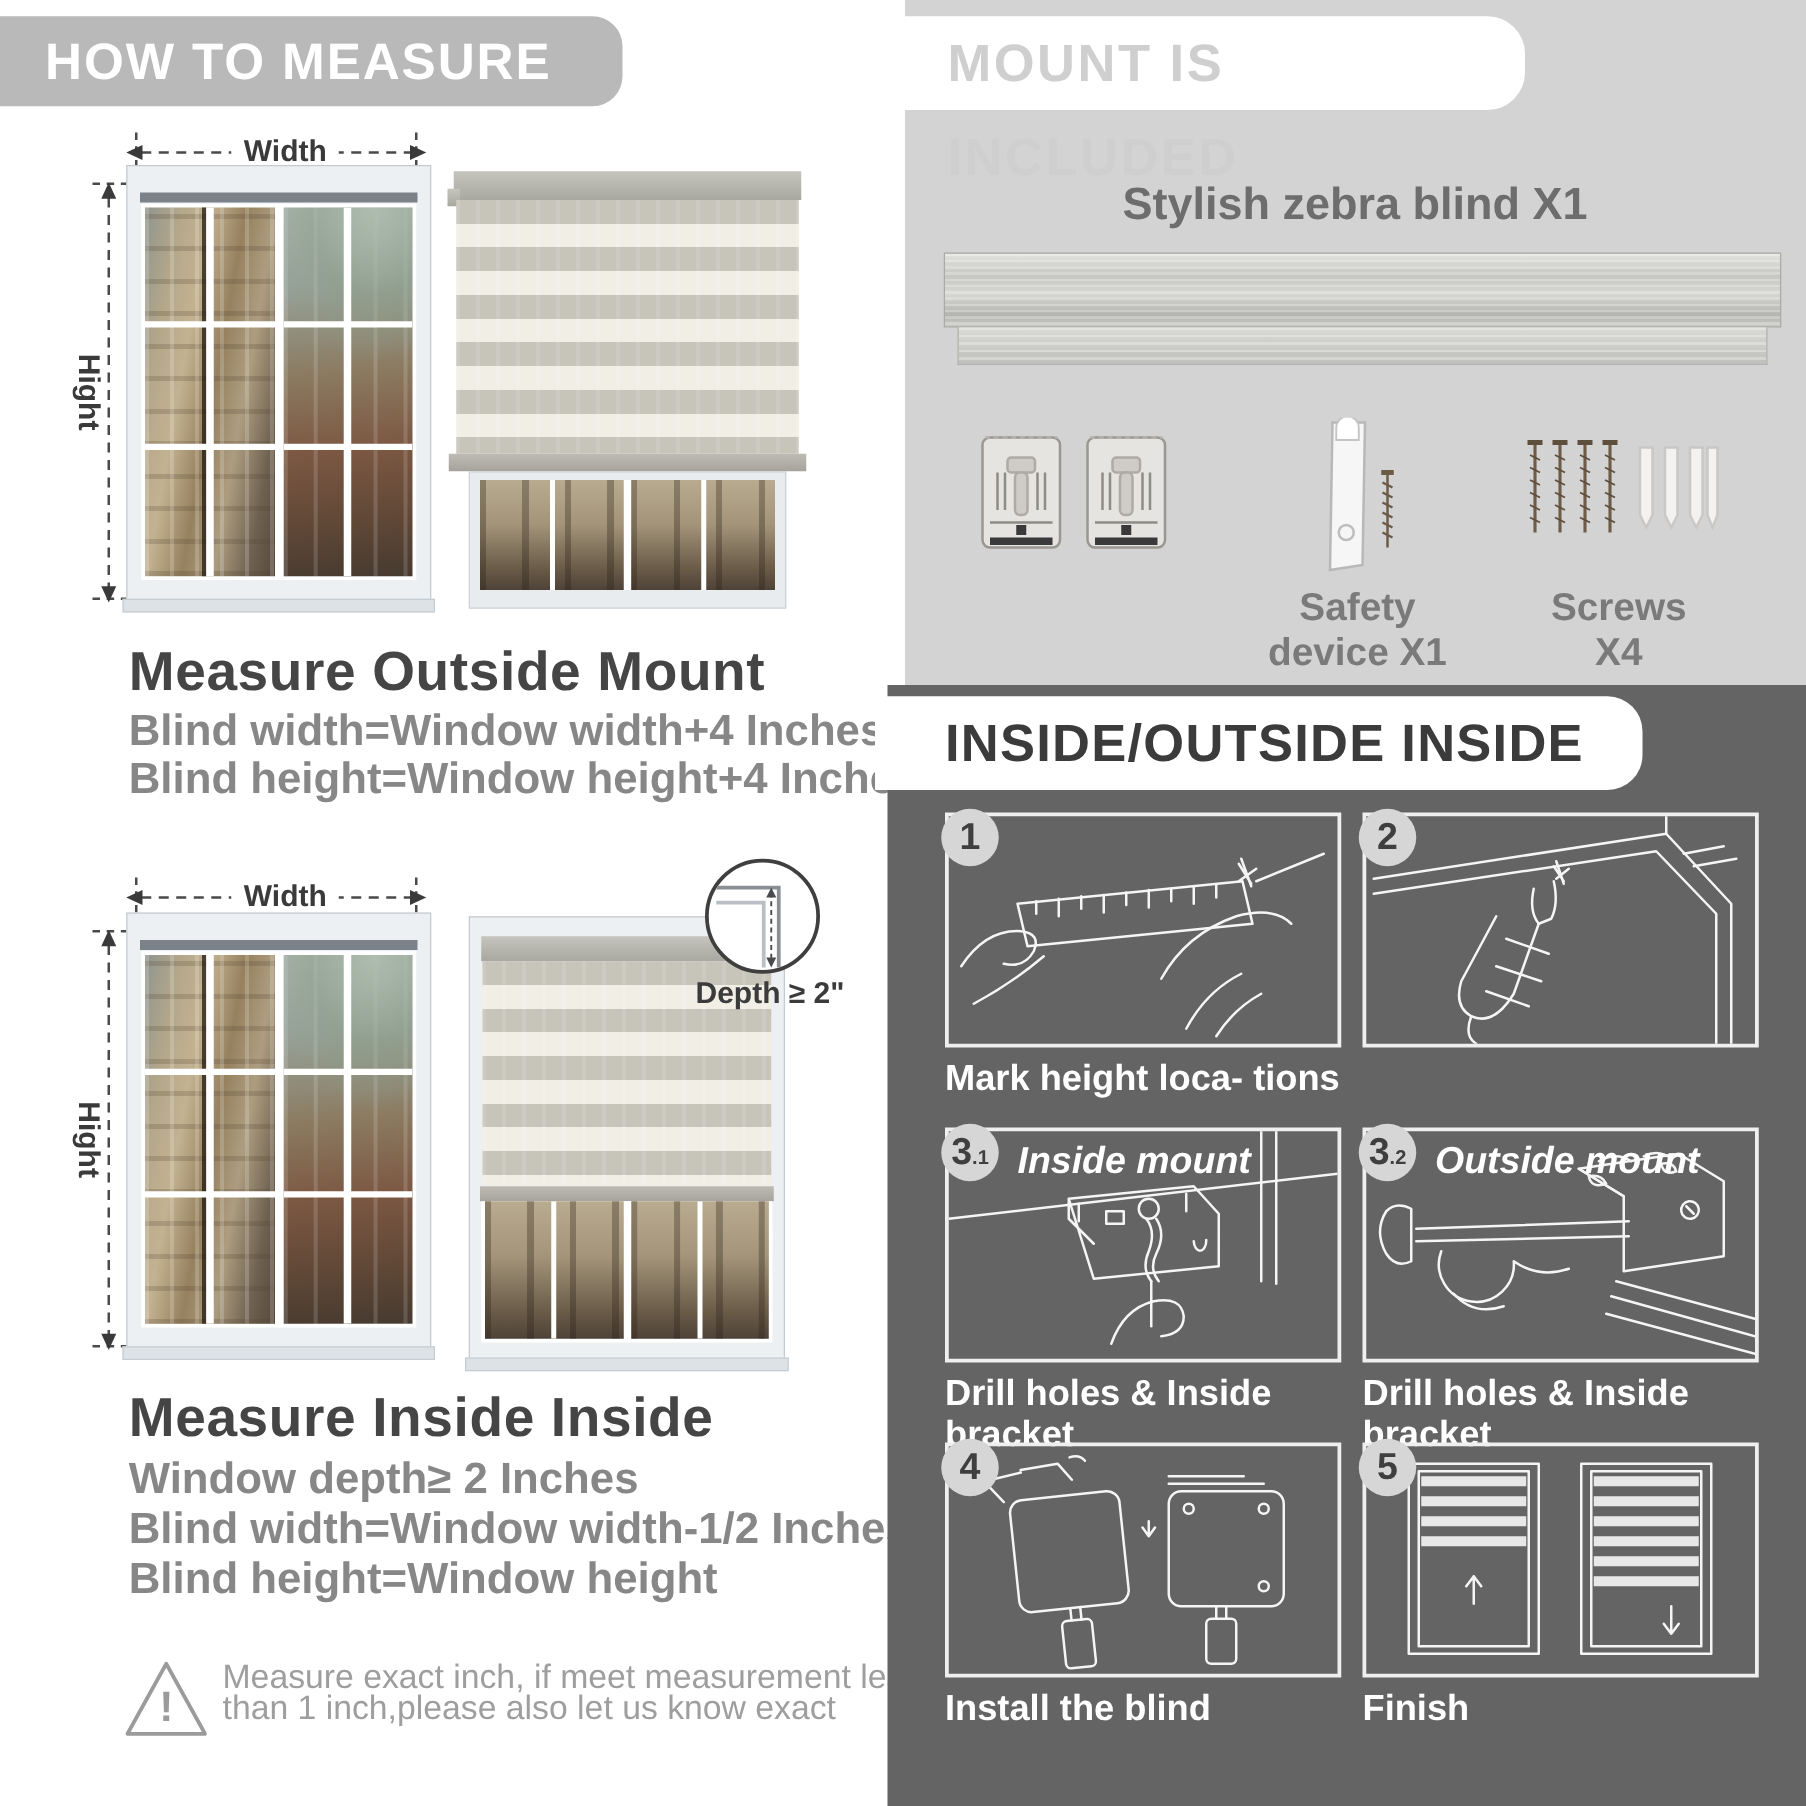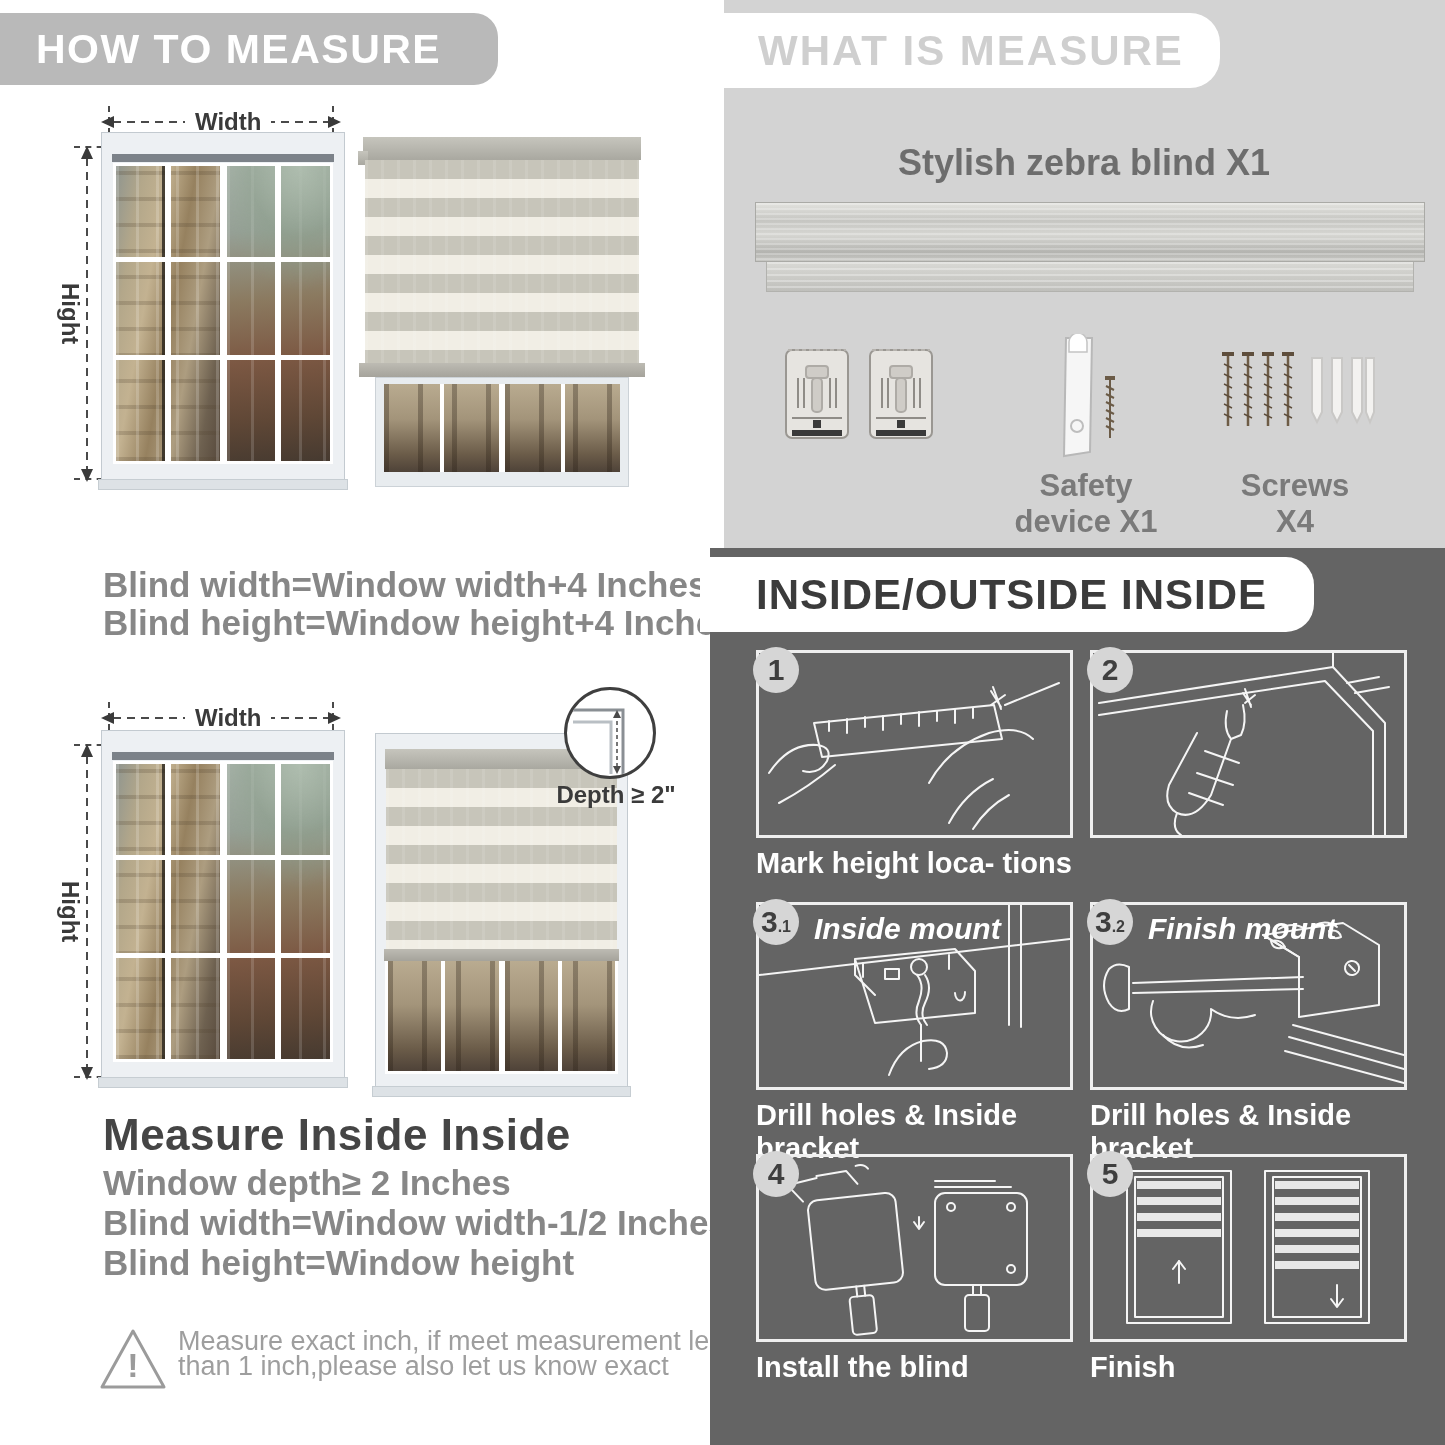--- a/index.html
+++ b/index.html
@@ -145,20 +145,21 @@
         <div class="half pC">
             <div class="vbar"></div>
           </div>
         <div class="half pC">
             <div class="vbar"></div>
           </div>
       </div>
     </div>
   </div>
 
+  <div class="abs sec-heading" style="left:103px;top:513px">Measure Outside Mount</div>
   <div class="abs sec-line" style="left:103px;top:565px">Blind width=Window width+4 Inches</div>
   <div class="abs sec-line" style="left:103px;top:603px">Blind height=Window height+4 Inches</div>
 
   <div class="abs vguide" style="left:108px;top:702px;height:28px"></div>
   <div class="abs vguide" style="left:332px;top:702px;height:28px"></div>
   <svg class="abs" style="left:101px;top:710px" width="240" height="16">
     <line x1="12" y1="8" x2="228" y2="8" stroke="#4a4a4a" stroke-width="2" stroke-dasharray="8 6"></line>
     <polygon points="0,8 13,2 13,14" fill="#3a3a3a"></polygon>
     <polygon points="240,8 227,2 227,14" fill="#3a3a3a"></polygon>
   </svg>
@@ -226,21 +227,21 @@
   <svg class="abs" style="left:98px;top:1325px" width="70" height="70" viewBox="0 0 70 70">
     <path class="warn-tri" d="M35 6 L66 62 L4 62 Z" stroke-linejoin="round"></path>
     <text x="35" y="52" text-anchor="middle" font-size="34" font-weight="bold" fill="#9b9b9b" font-family="Liberation Sans, sans-serif">!</text>
   </svg>
   <div class="abs warn-line" style="left:178px;top:1326px">Measure exact inch, if meet measurement less</div>
   <div class="abs warn-line" style="left:178px;top:1351px">than 1 inch,please also let us know exact</div>
 
   <div class="abs panel-light"></div>
   <div class="abs panel-dark"></div>
 
-  <div class="abs included-header">WHAT IS MEASURE</div>
+  <div class="abs included-header">MOUNT IS INCLUDED</div>
 
   <div class="abs product-label">Stylish zebra blind X1</div>
 
   <div class="abs headrail"></div>
   <div class="abs headrail-lip"></div>
 
   <svg class="abs" style="left:782px;top:344px" width="156" height="102" viewBox="0 0 156 102">
     <g stroke="#9a9792" fill="#e6e4e0" stroke-width="2">
       <rect x="4" y="6" width="62" height="88" rx="6"></rect>
       <rect x="88" y="6" width="62" height="88" rx="6"></rect>
@@ -370,21 +371,21 @@
         <path class="ln" d="M170 30 L206 52 M178 36 q10 -2 14 6 q-12 4 -14 -6 M236 26 q10 -2 12 6 q-10 4 -12 -6"></path>
         <path class="ln" d="M186 24 q14 -8 26 0 M222 20 q12 -6 22 2"></path>
         <path class="ln" d="M252 64 a7 7 0 1 0 14 -2 a7 7 0 1 0 -14 2 M256 60 l6 6"></path>
         <path class="ln" d="M40 78 L210 72 M40 88 L210 84"></path>
         <path class="ln" d="M16 64 q-10 16 0 34 q8 12 20 6 V62 q-12 -6 -20 2 Z"></path>
         <path class="ln" d="M60 96 a30 30 0 1 0 58 8 q20 14 44 6"></path>
         <path class="ln" d="M70 130 q16 18 40 10"></path>
       </svg>
     </div>
     <div class="step-caption">Drill holes &amp;  Inside bracket</div>
-    <div class="step-title">Finish mount</div>
+    <div class="step-title">Outside mount</div>
     <div class="step-badge"><span>3</span><span class="sub">.2</span></div>
   </div>
 
   <div class="abs step" style="left:756px;top:1154px">
     <div class="step-box">
       <svg class="sketch" viewBox="0 0 311 182">
         <g transform="rotate(-6 90 80)">
           <rect class="ln" x="52" y="40" width="88" height="90" rx="10"></rect>
           <path class="ln" d="M48 40 l-14 -18 l30 -4 M64 16 l30 -2 l10 14"></path>
           <path class="ln" d="M104 10 q8 -2 12 4"></path>

